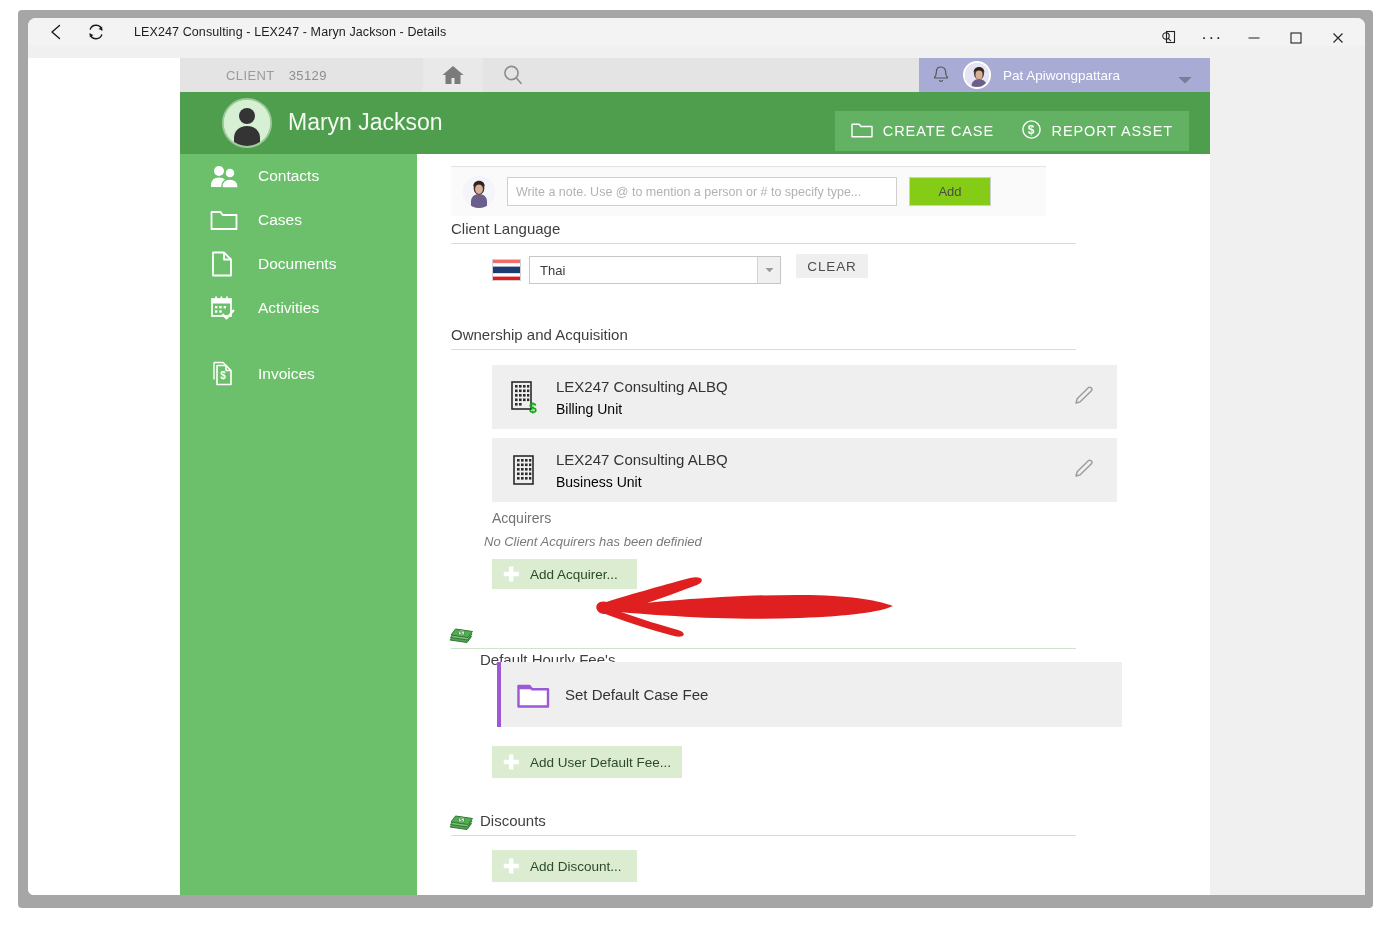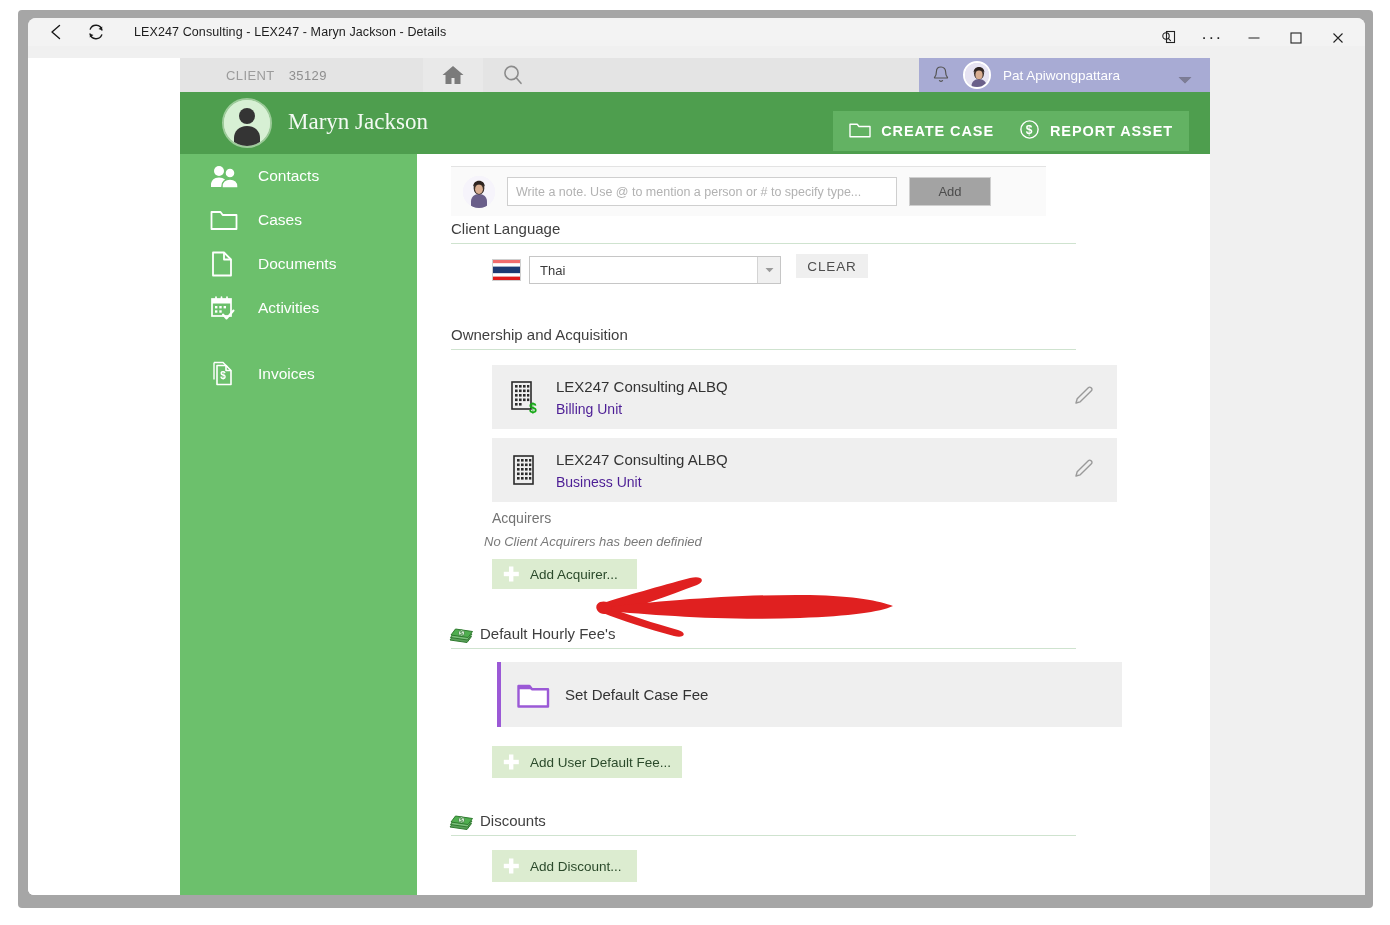--- a/index.html
+++ b/index.html
@@ -99,30 +99,30 @@
   
   #person-header {
     position: absolute; left: 152px; top: 34px; width: 1030px; height: 62px;
     background: #4e9e4e;
   }
   #ph-avatar {
     position: absolute; left: 42px; top: 6px; width: 50px; height: 50px; border-radius: 50%;
     background: #d7f0d4; border: 2px solid #9dcb9a; overflow: hidden;
   }
   #ph-name {
-    position: absolute; left: 108px; top: 17px; font-size: 23px; color: #f3faf3; font-weight: 400; font-family: Liberation Serif, serif;
+    position: absolute; left: 108px; top: 17px; font-size: 23px; color: #f3faf3; font-weight: 400;
   }
   .hdr-btn {
     position: absolute; top: 19px; height: 40px; background: #63b263;
     display: flex; align-items: center; padding: 0 16px; color: #ffffff;
     font-size: 14.5px; letter-spacing: 0.9px;
   }
   #btn-create-case { right: 200px; }
   #btn-report-asset { right: 21px; }
-  .hdr-btn .lbl { margin-left: 10px; font-weight: bold; }
+  .hdr-btn .lbl { margin-left: 10px; }
 
   
   #sidebar {
     position: absolute; left: 152px; top: 96px; width: 237px; height: 741px;
     background: #6cc06c;
   }
   .side-item {
     height: 44px; display: flex; align-items: center; padding-left: 30px; color: #ffffff;
     font-size: 15.5px;
   }
@@ -145,41 +145,41 @@
     display: flex; align-items: center; padding-left: 12px;
   }
   #note-avatar { width: 32px; height: 32px; border-radius: 50%; background: #f4f2fa; overflow: hidden; position: relative; flex:none; }
   #note-input {
     margin-left: 12px; width: 390px; height: 29px; border: 1px solid #cfcfcf; background: #ffffff;
     font-family: "Liberation Sans", sans-serif; font-size: 12.5px; color: #4a4a4a;
     padding: 0 8px;
   }
   #note-input::placeholder { color: #b2b2b2; }
   #note-add {
-    margin-left: 12px; width: 82px; height: 29px; border: 1px solid #cfcfcf; background: #a3a3a3;
+    margin-left: 12px; width: 82px; height: 29px; border: 1px solid #cfcfcf; background: #84cc16;
     font-family: "Liberation Sans", sans-serif; font-size: 13px; color: #4c4c4c; cursor: pointer;
   }
 
   
   .sec-title {
     position: absolute; font-size: 15px; color: #3f3f3f; font-weight: 400;
   }
   .sec-rule {
     position: absolute; height: 1px; background: #cfe3cf;
   }
   .sec-ico { position: absolute; }
 
   .row-card {
     position: absolute; background: #efefef;
     display: flex; align-items: center;
   }
   .row-card .rc-ico { width: 64px; display: flex; align-items: center; justify-content: center; flex: none; }
   .row-card .rc-txt { display: flex; flex-direction: column; }
   .row-card .rc-title { font-size: 15px; color: #333333; }
-  .row-card .rc-sub { font-size: 14px; color: #4c1d95; margin-top: 6px; }
+  .row-card .rc-sub { font-size: 14px; color: #000000; margin-top: 6px; }
   .row-card .rc-pencil { position: absolute; right: 22px; top: 50%; transform: translateY(-50%); }
 
   .add-btn {
     position: absolute; background: #dcecd0; display: flex; align-items: center;
     color: #2b4a2b; font-size: 13.5px; cursor: pointer; text-align: center;
   }
   .add-btn .plus { width: 38px; display: flex; align-items: center; justify-content: center; }
 
   .sub-label { position: absolute; font-size: 14px; color: #737373; }
   .sub-empty { position: absolute; font-size: 13px; color: #7a7a7a; font-style: italic; }
@@ -527,21 +527,21 @@
 
             <span class="sec-ico" style="left:32px; top:472px;">
               <svg width="24" height="20" viewBox="0 0 24 20">
                 <path d="M1 14l4.5-6 17 2.5-4.5 6z" fill="#5aa05a" stroke="#2f7a2f" stroke-width="1"></path>
                 <path d="M1.5 11.5l4.5-6 17 2.5-4.5 6z" fill="#7cc07c" stroke="#2f7a2f" stroke-width="1"></path>
                 <path d="M2 9l4.5-6 17 2.5L19 11.5z" fill="#4fae4f" stroke="#2f7a2f" stroke-width="1"></path>
                 <circle cx="12.5" cy="7" r="3" fill="#e8f5e8" stroke="#2f7a2f" stroke-width="0.8"></circle>
                 <text x="12.5" y="9" font-family="Liberation Sans, sans-serif" font-size="5" font-weight="bold" fill="#2f7a2f" text-anchor="middle">$</text>
               </svg>
             </span>
-            <div class="sec-title" style="left:63px; top:471px;">Default Hourly Fee's</div>
+            <div class="sec-title" style="left:63px; top:497px;">Default Hourly Fee's</div>
             <div class="sec-rule" style="left:34px; top:494px; width:625px;"></div>
 
             <div class="row-card" style="left:80px; top:508px; width:625px; height:65px; border-left:4px solid #9b59d6;">
               <span class="rc-ico">
                 <svg width="34" height="28" viewBox="0 0 34 28">
                   <path d="M2.5 5h11l2.5 3.3h16V25.5h-29.5z" fill="#ffffff" stroke="#9b59d6" stroke-width="2.4" stroke-linejoin="round"></path>
                   <path d="M2.5 5h11l2.5 3.3H2.5z" fill="#9b59d6"></path>
                 </svg>
               </span>
               <span class="rc-txt">

